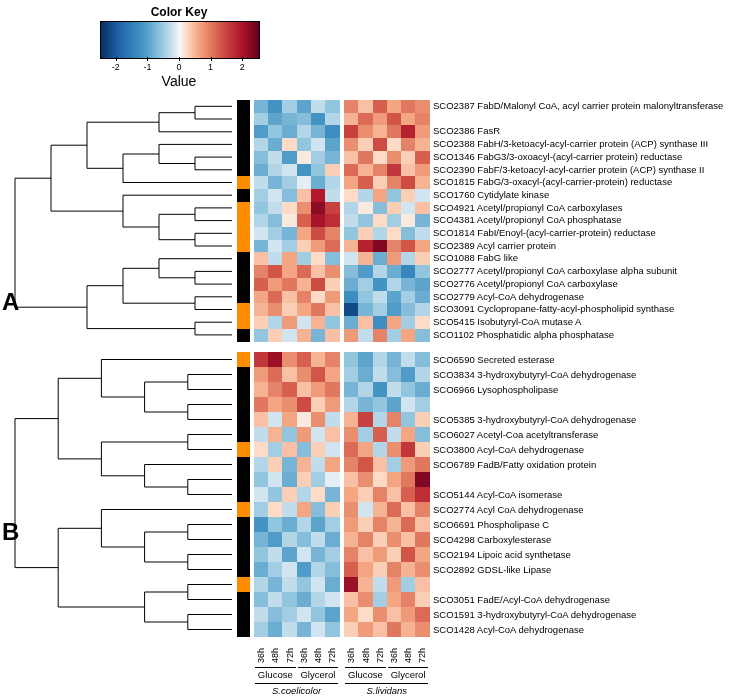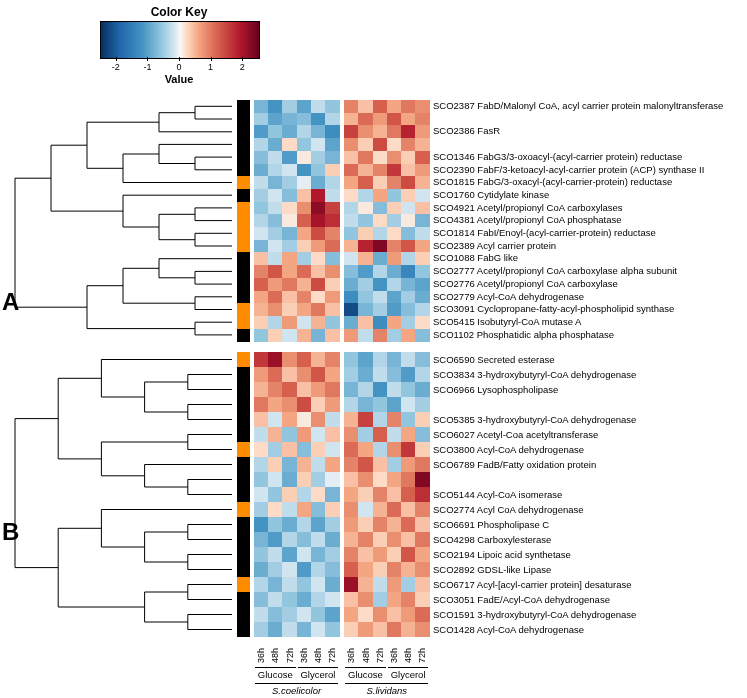--- a/index.html
+++ b/index.html
@@ -3,21 +3,21 @@
 <meta charset="utf-8">
 <style>
   html,body { margin:0; padding:0; background:#fff; }
   .fig { position:relative; width:747px; height:698px; background:#fff;
          font-family:"Liberation Sans", sans-serif; color:#000; overflow:hidden; }
   .abs { position:absolute; }
   .ck-title { font-weight:bold; font-size:12px; text-align:center; }
   .ck-grad  { border:1px solid #000; }
   .ck-tick-label { position:absolute; font-size:9px; transform:translateX(-50%); }
   .ck-tick-mark  { position:absolute; width:1px; height:4px; background:#000; }
-  .ck-value { font-size:11px; text-align:center;font-weight:bold; }
+  .ck-value { font-size:14px; text-align:center; }
   .panel-letter { font-size:24px; font-weight:bold; }
   .row-label { position:absolute; font-size:9.5px; white-space:nowrap; overflow:hidden; }
   .cell      { position:absolute; }
   .sideblk   { position:absolute; }
   .timelabel { position:absolute; font-size:9px; writing-mode:vertical-rl;
                transform:rotate(180deg); line-height:14px; }
   .grp-line  { position:absolute; border-top:1px solid #000; height:0; }
   .grp-label { position:absolute; font-size:9.5px; text-align:center; }
   .species-label { font-style:italic; }
   svg.dendro { position:absolute; overflow:visible; }
@@ -94,20 +94,21 @@
     <div class="cell" style="left: 282.4px; top: 138.1px; width: 14.5px; height: 13.1px; background: rgb(253, 219, 199);"></div>
     <div class="cell" style="left: 296.6px; top: 138.1px; width: 14.5px; height: 13.1px; background: rgb(146, 197, 222);"></div>
     <div class="cell" style="left: 310.8px; top: 138.1px; width: 14.5px; height: 13.1px; background: rgb(209, 229, 240);"></div>
     <div class="cell" style="left: 325px; top: 138.1px; width: 14.5px; height: 13.1px; background: rgb(93, 164, 204);"></div>
     <div class="cell" style="left: 344.2px; top: 138.1px; width: 14.5px; height: 13.1px; background: rgb(234, 142, 112);"></div>
     <div class="cell" style="left: 358.4px; top: 138.1px; width: 14.5px; height: 13.1px; background: rgb(251, 206, 182);"></div>
     <div class="cell" style="left: 372.6px; top: 138.1px; width: 14.5px; height: 13.1px; background: rgb(204, 75, 67);"></div>
     <div class="cell" style="left: 386.8px; top: 138.1px; width: 14.5px; height: 13.1px; background: rgb(253, 219, 199);"></div>
     <div class="cell" style="left: 401px; top: 138.1px; width: 14.5px; height: 13.1px; background: rgb(229, 131, 104);"></div>
     <div class="cell" style="left: 415.2px; top: 138.1px; width: 14.5px; height: 13.1px; background: rgb(246, 179, 147);"></div>
+    <div class="row-label" style="left: 433px; top: 138.1px; width: 312px; height: 12.7px; line-height: 12.7px;">SCO2388 FabH/3-ketoacyl-acyl-carrier protein (ACP) synthase III</div>
     <div class="sideblk" style="left: 237px; top: 150.8px; width: 13px; height: 13.1px; background: rgb(0, 0, 0);"></div>
     <div class="cell" style="left: 254px; top: 150.8px; width: 14.5px; height: 13.1px; background: rgb(133, 189, 218);"></div>
     <div class="cell" style="left: 268.2px; top: 150.8px; width: 14.5px; height: 13.1px; background: rgb(193, 221, 236);"></div>
     <div class="cell" style="left: 282.4px; top: 150.8px; width: 14.5px; height: 13.1px; background: rgb(80, 155, 200);"></div>
     <div class="cell" style="left: 296.6px; top: 150.8px; width: 14.5px; height: 13.1px; background: rgb(250, 233, 223);"></div>
     <div class="cell" style="left: 310.8px; top: 150.8px; width: 14.5px; height: 13.1px; background: rgb(162, 205, 227);"></div>
     <div class="cell" style="left: 325px; top: 150.8px; width: 14.5px; height: 13.1px; background: rgb(120, 180, 213);"></div>
     <div class="cell" style="left: 344.2px; top: 150.8px; width: 14.5px; height: 13.1px; background: rgb(249, 192, 165);"></div>
     <div class="cell" style="left: 358.4px; top: 150.8px; width: 14.5px; height: 13.1px; background: rgb(224, 119, 95);"></div>
     <div class="cell" style="left: 372.6px; top: 150.8px; width: 14.5px; height: 13.1px; background: rgb(253, 219, 199);"></div>
@@ -528,21 +529,20 @@
     <div class="cell" style="left: 282.4px; top: 577px; width: 14.5px; height: 15.4px; background: rgb(193, 221, 236);"></div>
     <div class="cell" style="left: 296.6px; top: 577px; width: 14.5px; height: 15.4px; background: rgb(146, 197, 222);"></div>
     <div class="cell" style="left: 310.8px; top: 577px; width: 14.5px; height: 15.4px; background: rgb(209, 229, 240);"></div>
     <div class="cell" style="left: 325px; top: 577px; width: 14.5px; height: 15.4px; background: rgb(107, 172, 209);"></div>
     <div class="cell" style="left: 344.2px; top: 577px; width: 14.5px; height: 15.4px; background: rgb(153, 16, 39);"></div>
     <div class="cell" style="left: 358.4px; top: 577px; width: 14.5px; height: 15.4px; background: rgb(246, 179, 147);"></div>
     <div class="cell" style="left: 372.6px; top: 577px; width: 14.5px; height: 15.4px; background: rgb(193, 221, 236);"></div>
     <div class="cell" style="left: 386.8px; top: 577px; width: 14.5px; height: 15.4px; background: rgb(239, 154, 121);"></div>
     <div class="cell" style="left: 401px; top: 577px; width: 14.5px; height: 15.4px; background: rgb(162, 205, 227);"></div>
     <div class="cell" style="left: 415.2px; top: 577px; width: 14.5px; height: 15.4px; background: rgb(249, 192, 165);"></div>
-    <div class="row-label" style="left: 433px; top: 577px; width: 312px; height: 15px; line-height: 15px;">SCO6717 Acyl-[acyl-carrier protein] desaturase</div>
     <div class="sideblk" style="left: 237px; top: 592px; width: 13px; height: 15.4px; background: rgb(0, 0, 0);"></div>
     <div class="cell" style="left: 254px; top: 592px; width: 14.5px; height: 15.4px; background: rgb(133, 189, 218);"></div>
     <div class="cell" style="left: 268.2px; top: 592px; width: 14.5px; height: 15.4px; background: rgb(193, 221, 236);"></div>
     <div class="cell" style="left: 282.4px; top: 592px; width: 14.5px; height: 15.4px; background: rgb(146, 197, 222);"></div>
     <div class="cell" style="left: 296.6px; top: 592px; width: 14.5px; height: 15.4px; background: rgb(107, 172, 209);"></div>
     <div class="cell" style="left: 310.8px; top: 592px; width: 14.5px; height: 15.4px; background: rgb(178, 213, 231);"></div>
     <div class="cell" style="left: 325px; top: 592px; width: 14.5px; height: 15.4px; background: rgb(209, 229, 240);"></div>
     <div class="cell" style="left: 344.2px; top: 592px; width: 14.5px; height: 15.4px; background: rgb(249, 192, 165);"></div>
     <div class="cell" style="left: 358.4px; top: 592px; width: 14.5px; height: 15.4px; background: rgb(234, 142, 112);"></div>
     <div class="cell" style="left: 372.6px; top: 592px; width: 14.5px; height: 15.4px; background: rgb(162, 205, 227);"></div>

